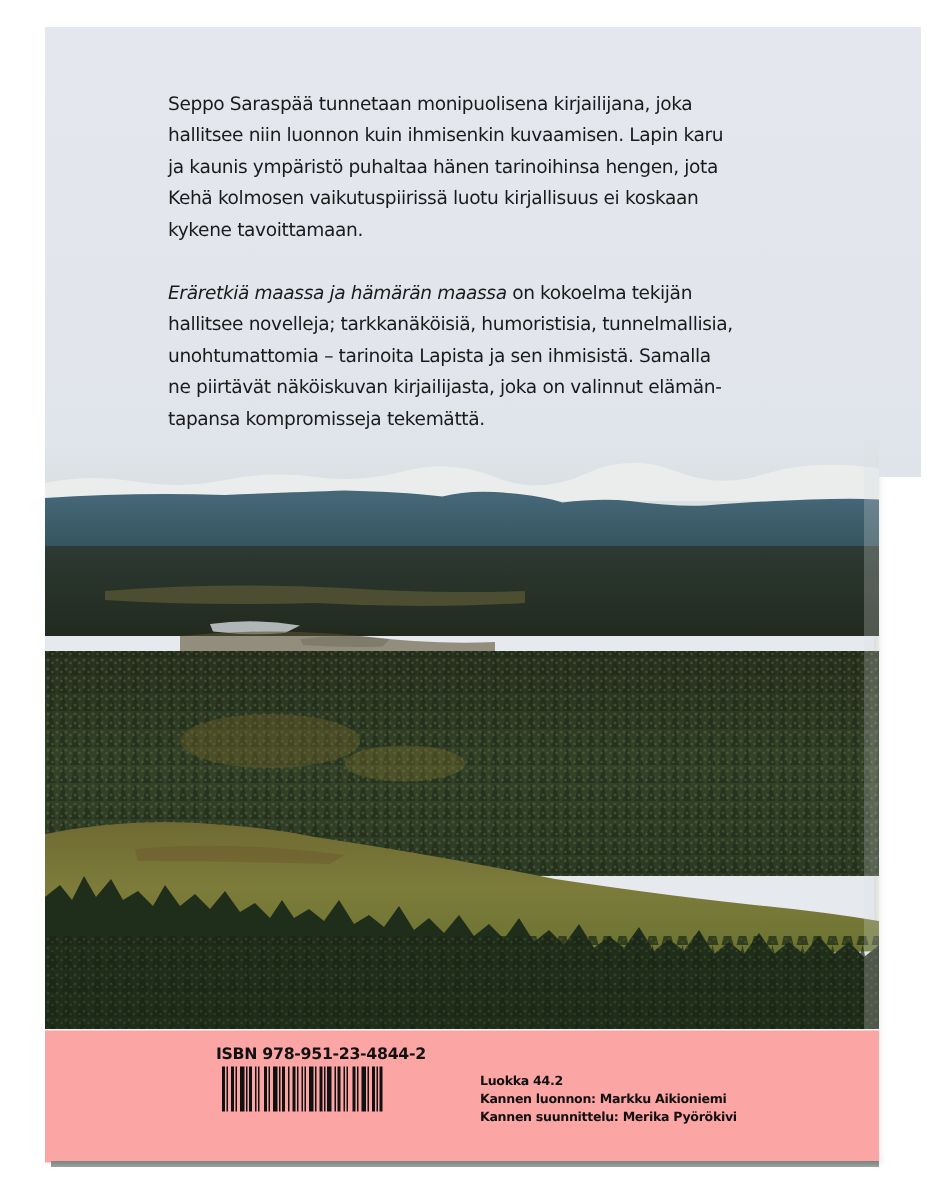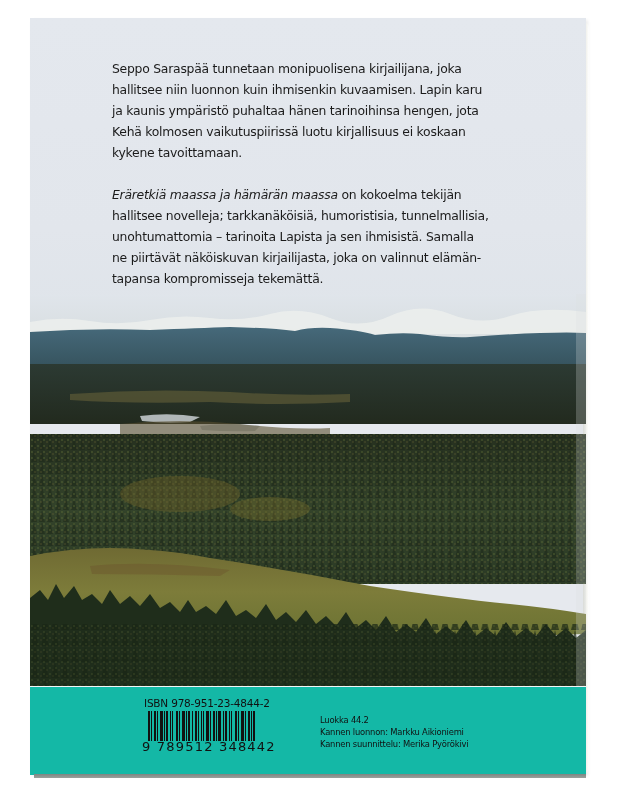--- a/index.html
+++ b/index.html
@@ -13,38 +13,40 @@
     box-shadow: 2px 2px 3px rgba(0,0,0,0.08);
   }
   .spine-edge {
     position:absolute; right:-3px; top:4px; width:6px; height:752px;
     background:linear-gradient(90deg,#d8dad4,#f4f4f0 60%,#ffffff);
     border-top-right-radius:6px; border-bottom-right-radius:6px;
   }
   .upper {
     position:absolute; left:0; top:0; width:556px; height:300px;
     background:linear-gradient(180deg,#e4e8ee 0%,#e2e6ec 70%,#dfe4ea 100%);
+    padding-left:28px;
   }
   .blurb {
     position:absolute; left:82px; top:40px; width:440px;
     font-family:"DejaVu Sans", sans-serif; font-size:12.4px; line-height:21px;
     color:#1b1b1b; letter-spacing:-0.25px;
   }
   .blurb p { margin:0 0 21px 0; white-space:pre-line; }
   .blurb em { font-style:italic; }
 
   .photo {
     position:absolute; left:0; top:276px; width:556px; height:412px; overflow:hidden;
   }
   .photo svg { display:block; }
 
   .lower {
     position:absolute; left:0; top:668px; width:556px; height:88px;
-    background:#14b8a6;
+    background:#fca5a5;
     border-top:1px solid #f3f4f6;
+    font-weight:bold;
   }
   .isbn-label {
     position:absolute; left:114px; top:10px; font-size:10.5px; color:#111;
     font-family:"DejaVu Sans", sans-serif; letter-spacing:-0.2px;
   }
   .barcode {
     position:absolute; left:118px; top:24px; width:128px; height:30px;
     display:flex; align-items:stretch;
   }
   .barcode span { display:block; background:#111; height:100%; }
@@ -185,21 +187,20 @@
       <span style="width:1px;margin-right:1px"></span>
         <span style="width:1px;margin-right:3px"></span>
       <span style="width:2px;margin-right:1px"></span>
         <span style="width:1px;margin-right:2px"></span>
       <span style="width:3px;margin-right:1px"></span>
         <span style="width:1px;margin-right:2px"></span>
       <span style="width:2px;margin-right:1px"></span>
         <span style="width:1px;margin-right:1px"></span>
       <span style="width:1.5px;margin-right:1px"></span>
     </div>
-    <div class="barcode-digits">9 789512 348442</div>
 
     <div class="credits">
       <div>Luokka 44.2</div>
       <div>Kannen luonnon: Markku Aikioniemi</div>
       <div>Kannen suunnittelu: Merika Pyörökivi</div>
     </div>
 
   </div>
   <div class="bottom-edge"></div>
 </div>

